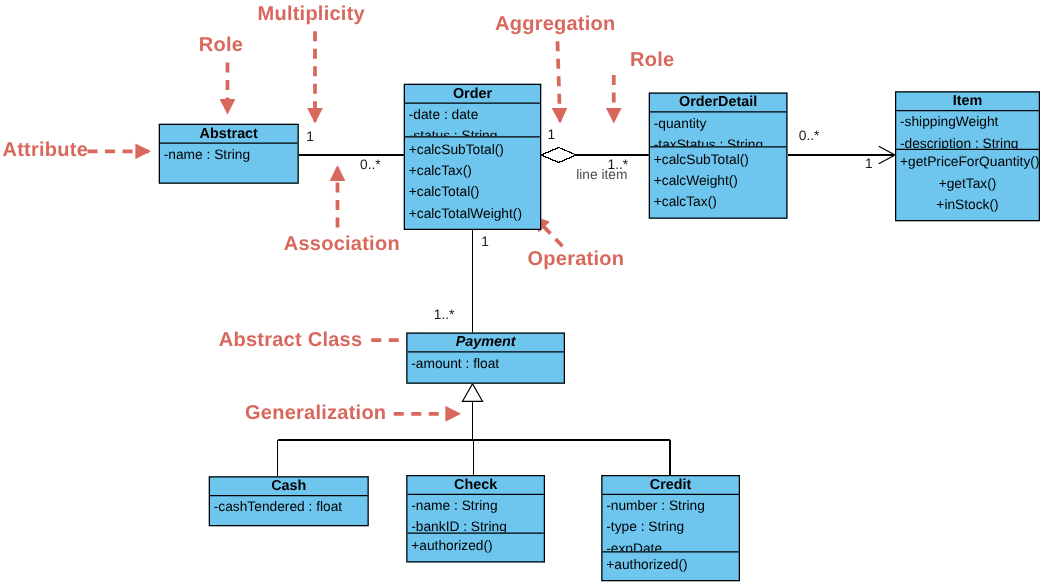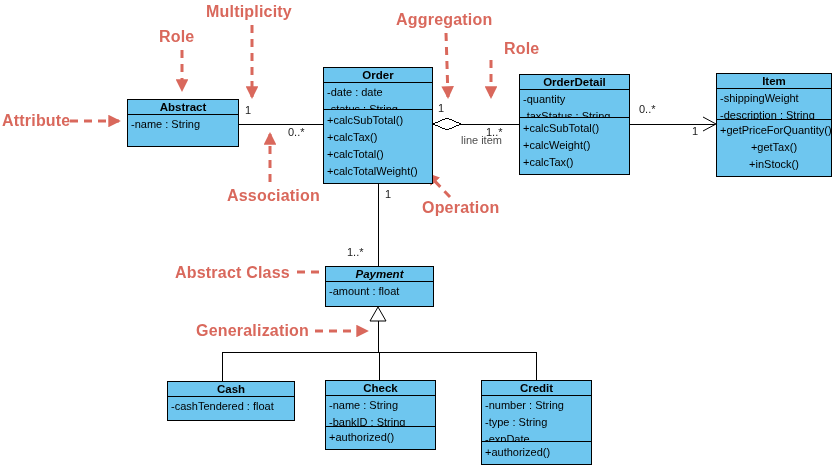--- a/index.html
+++ b/index.html
@@ -97,21 +97,21 @@
       <div class="cls-attrs">
         <div class="memberline">-shippingWeight</div>
         <div class="memberline">-description : String</div>
       </div>
       <div class="cls-ops" style="height: 54px; text-align: center;">
         <div class="memberline">+getPriceForQuantity()</div>
         <div class="memberline">+getTax()</div>
         <div class="memberline">+inStock()</div>
       </div>
     </div>
-    <div class="cls" style="left: 325px; top: 266px; width: 109px; height: 41px;">
+    <div class="cls" style="left: 325px; top: 266px; width: 127px; height: 41px;">
       <div class="cls-title abstract">Payment</div>
       <div class="cls-attrs">
         <div class="memberline">-amount : float</div>
       </div>
     </div>
     <div class="cls" style="left: 167px; top: 381px; width: 128px; height: 40px;">
       <div class="cls-title">Cash</div>
       <div class="cls-attrs">
         <div class="memberline">-cashTendered : float</div>
       </div>

